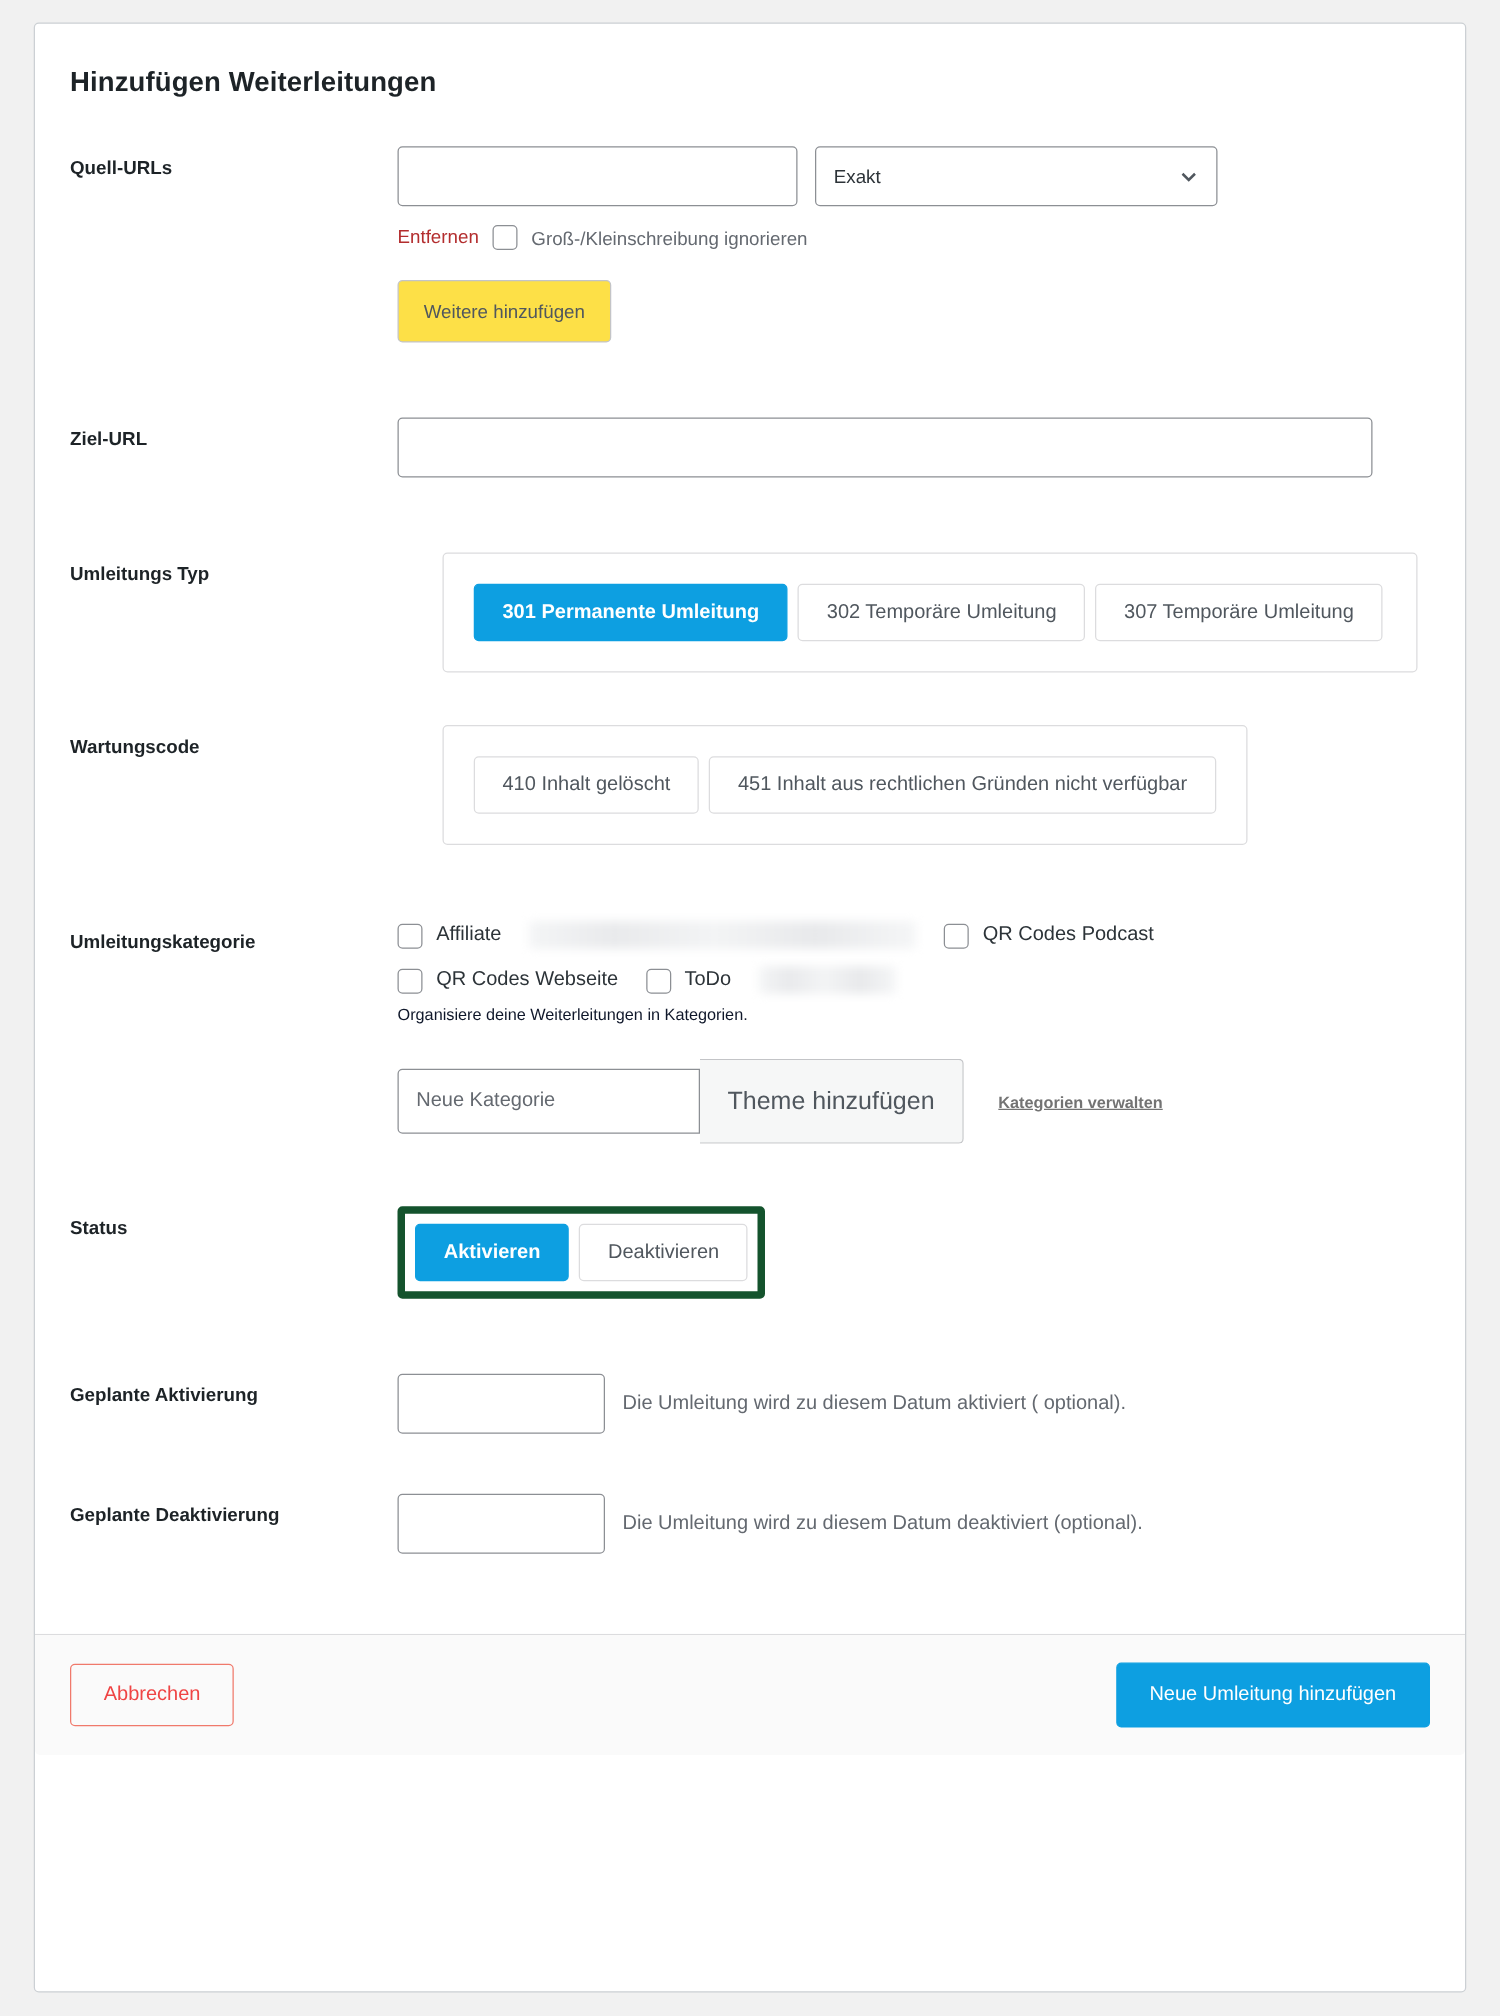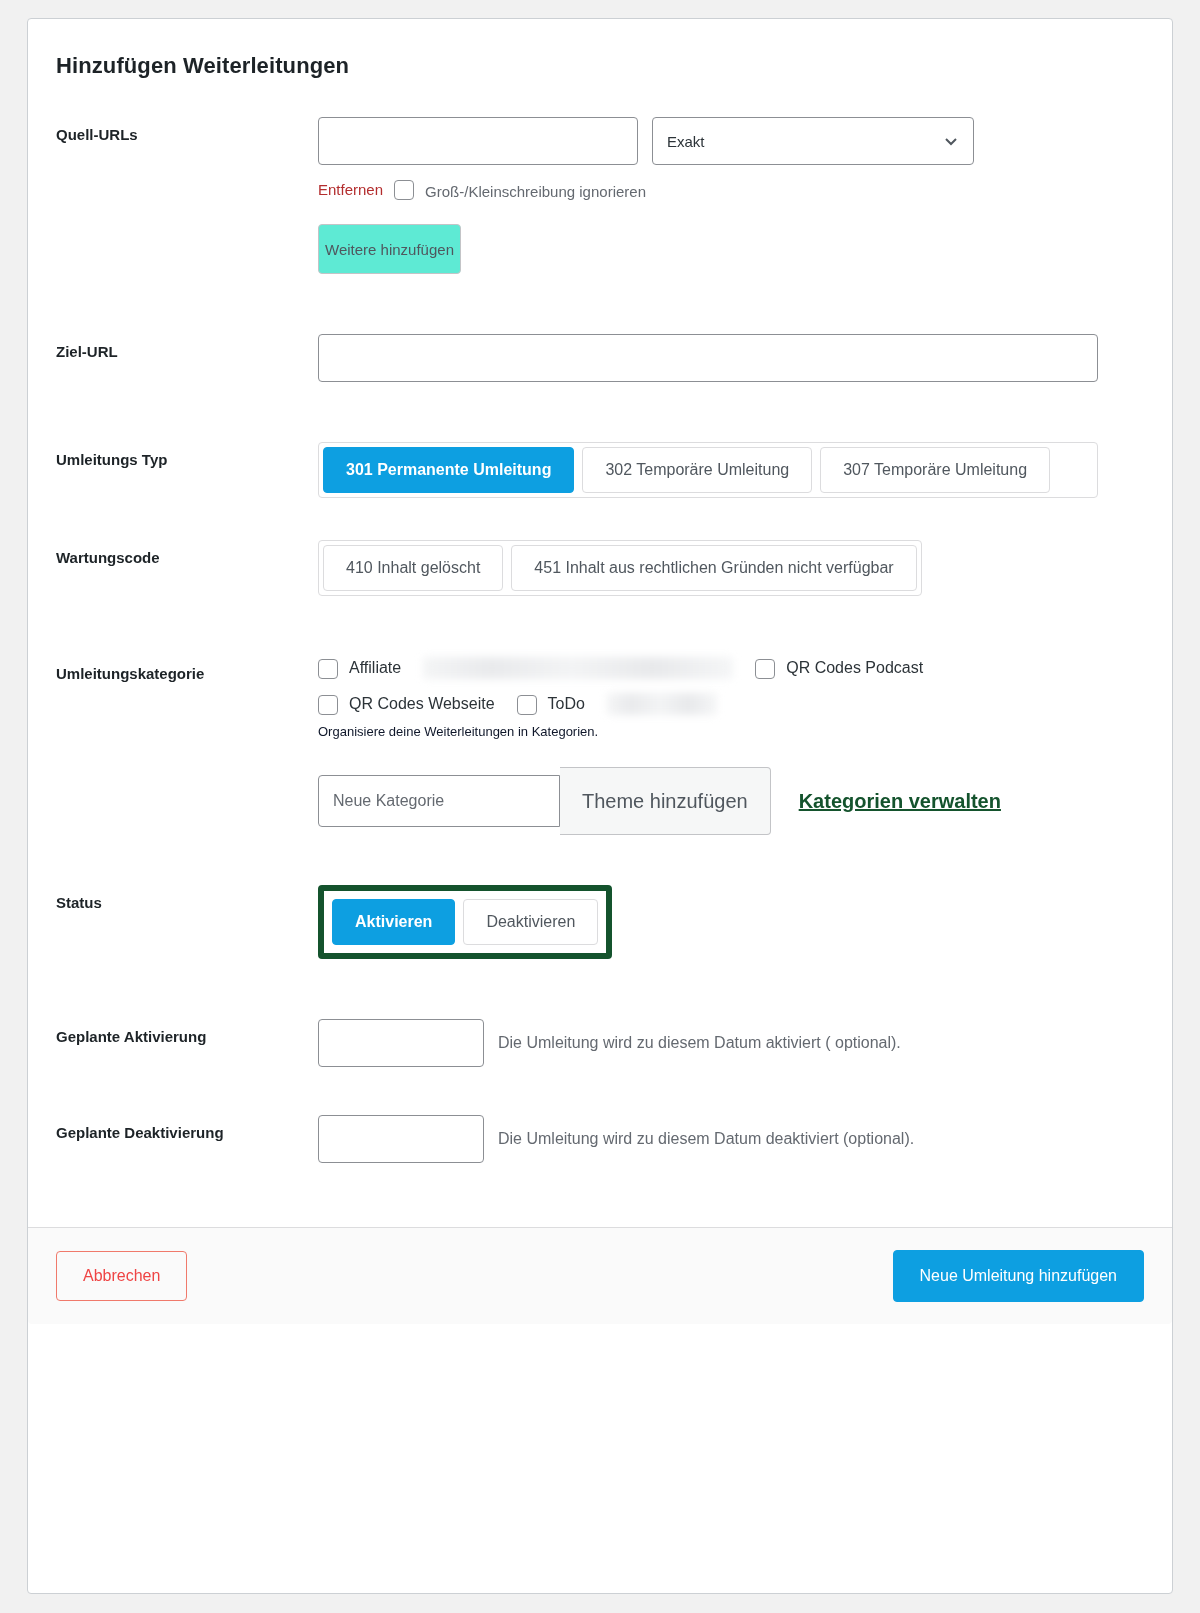--- a/index.html
+++ b/index.html
@@ -109,45 +109,46 @@
     line-height: 25px;
     max-width: 250px;
   }
 
   .btn-secondary {
     margin-top: 20px;
     display: inline-flex;
     align-items: center;
     justify-content: center;
     height: 50px;
-    padding: 0 6px;
+    padding: 0 20px;
     border: 1px solid #c3c4c7;
     border-radius: 4px;
-    background: #5eead4;
+    background: #fde047;
     color: #50575e;
     font-size: 15px;
     cursor: pointer;
   }
 
   .gap-60 { height: 60px; }
   .gap-48 { height: 48px; }
   .gap-42 { height: 42px; }
   .gap-50 { height: 50px; }
 
   .target-input { width: 780px; }
 
   
   .group-box {
     border: 1px solid #dcdcde;
     border-radius: 4px;
-    padding: 4px;
+    padding: 24px;
     display: flex;
     flex-wrap: wrap;
     gap: 8px;
     width: 780px;
+    margin-left: 36px;
   }
   .group-box.inline { width: auto; display: inline-flex; }
   .gbtn {
     border: 1px solid #dcdcde;
     border-radius: 4px;
     background: #fff;
     color: #50575e;
     font-size: 16px;
     height: 46px;
     padding: 0 22px;
@@ -214,22 +215,22 @@
     border-left: none;
     border-radius: 0 4px 4px 0;
     background: #f6f7f7;
     color: #50575e;
     font-size: 20px;
     display: flex; align-items: center;
     cursor: pointer;
   }
   .cat-manage {
     margin-left: 28px;
-    color: #14532d;
-    font-size: 20px;
+    color: #737373;
+    font-size: 13px;
     font-weight: bold;
     text-decoration: underline;
     cursor: pointer;
     text-align: right;
   }
 
   
   .status-box {
     border: 6px solid #14532d;
     border-radius: 4px;

